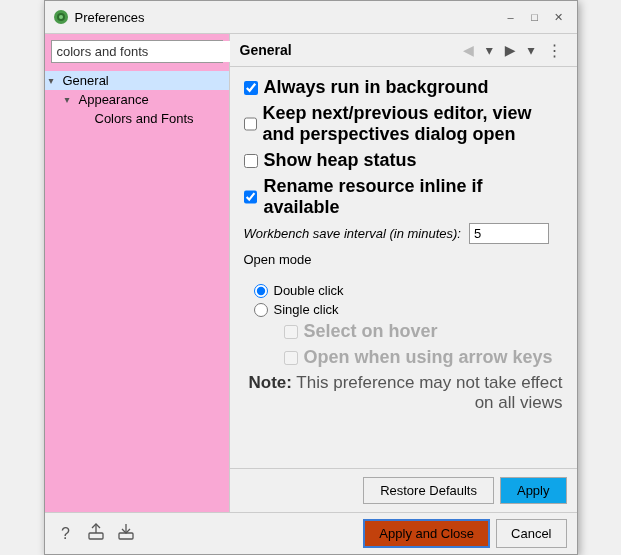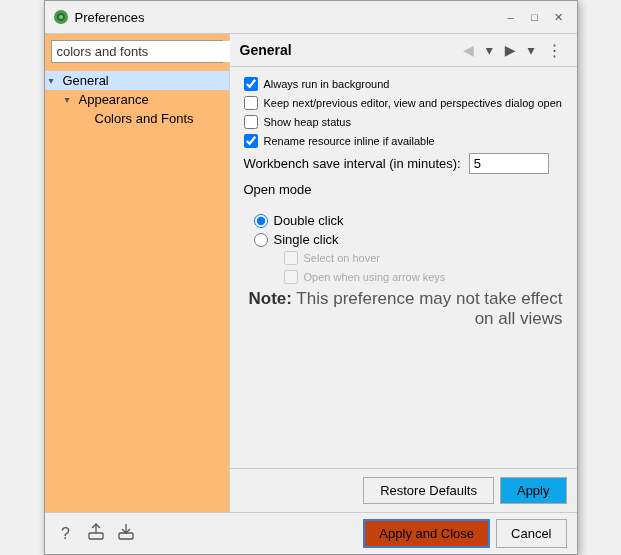--- a/index.html
+++ b/index.html
@@ -64,21 +64,21 @@
 
     .main-area {
       display: flex;
       flex: 1;
       overflow: hidden;
     }
 
     
     .left-panel {
       width: 185px;
-      background: #fdba74;
+      background: #f9a8d4;
       border-right: 1px solid #ccc;
       display: flex;
       flex-direction: column;
     }
     .search-box {
       display: flex;
       align-items: center;
       margin: 6px;
       border: 1px solid #999;
       background: #fff;
@@ -179,36 +179,38 @@
       align-items: center;
       gap: 6px;
       margin-bottom: 5px;
     }
     .checkbox-row input[type="checkbox"] {
       width: 14px;
       height: 14px;
       cursor: pointer;
     }
     .checkbox-label {
-      font-size: 11px;
-      color: #000;
+      font-size: 18px;
+      color: #000;
+      font-weight: bold;
     }
     .checkbox-label.disabled {
       color: #aaa;
     }
 
     .field-row {
       display: flex;
       align-items: center;
       gap: 8px;
       margin-bottom: 5px;
     }
     .field-label {
       font-size: 13px;
       color: #000;
+      font-style: italic;
     }
     .field-input {
       width: 80px;
       padding: 2px 4px;
       border: 1px solid #999;
       font-size: 13px;
       background: #fff;
     }
 
     .section-label {

